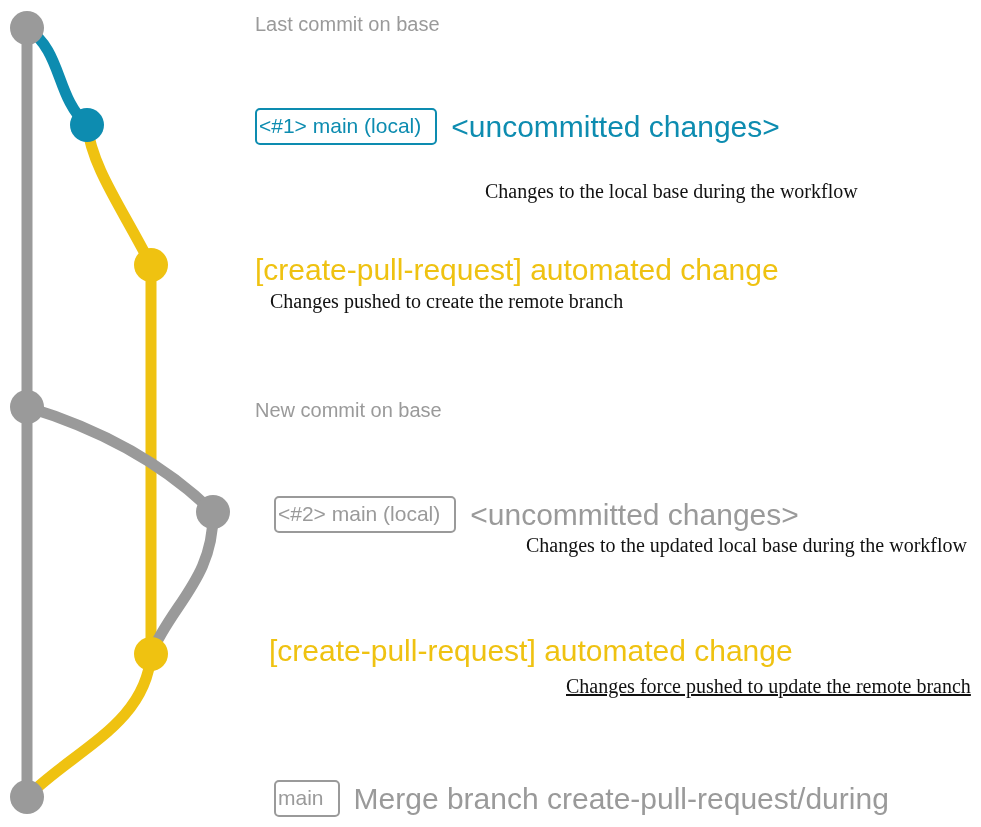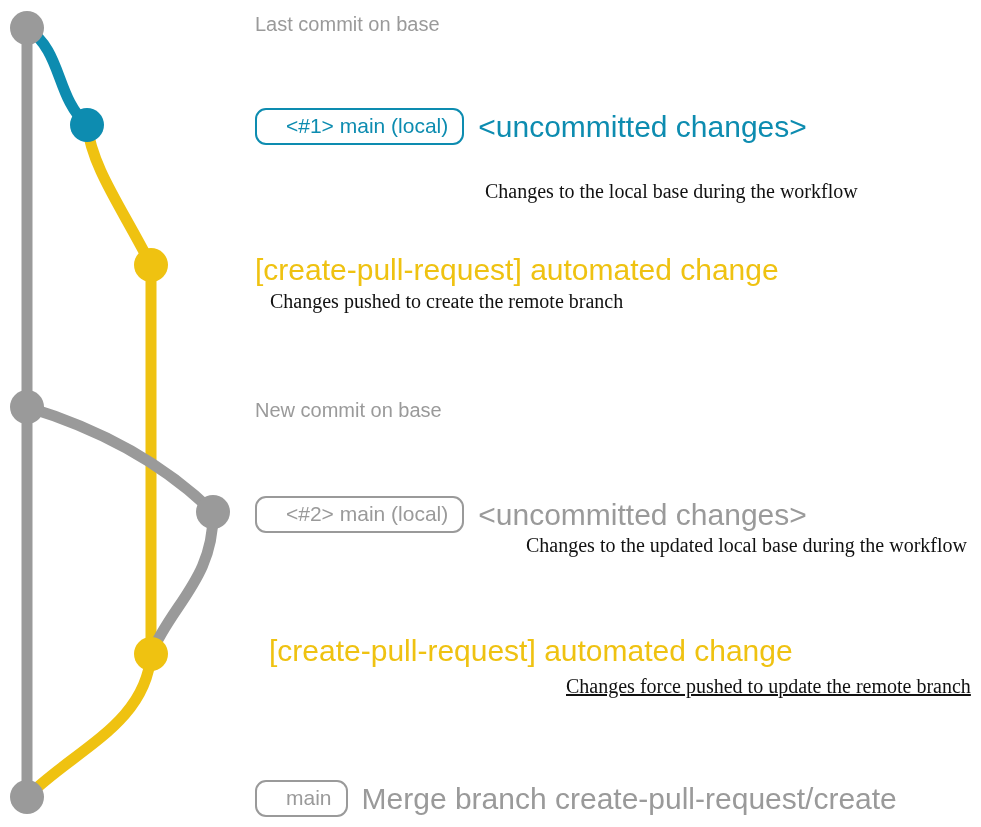--- a/index.html
+++ b/index.html
@@ -30,32 +30,32 @@
     display: flex;
     align-items: center;
     white-space: nowrap;
   }
 
   .ref-pill {
     display: inline-flex;
     align-items: center;
     justify-content: center;
     border: 2px solid #9a9a9a;
-    border-radius: 11px;
+    border-radius: 5px;
     color: #9a9a9a;
     font-size: 21px;
     font-family: "Liberation Sans", sans-serif;
-    padding: 5px 14px 7px 29px;
+    padding: 5px 14px 7px 2px;
     line-height: 1;
     background: #ffffff;
     box-sizing: border-box;
   }
   .ref-pill.blue  { border-color: #0d8cb0; color: #0d8cb0; }
   .ref-pill.yellow{ border-color: #efc211; color: #efc211; }
-  .ref-pill.gray  { border-color: #9a9a9a; color: #9a9a9a; }
+  .ref-pill.gray  { border-color: #9a9a9a; color: #9a9a9a; margin-left: 19px; }
 
   .commit-subject {
     font-size: 30px;
     font-family: "Liberation Sans", sans-serif;
     line-height: 1;
     margin-left: 14px;
   }
   .commit-subject.blue   { color: #0d8cb0; }
   .commit-subject.yellow { color: #efc211; text-align: right; }
   .commit-subject.gray   { color: #9a9a9a; }
@@ -119,15 +119,15 @@
       <span class="ref-pill gray">&lt;#2&gt; main (local)</span>
       <span class="commit-subject gray">&lt;uncommitted changes&gt;</span>
     </div>
     <div class="commit-note" style="left: 484px; top: 535px; margin-left: 42px;">Changes to the updated local base during the workflow</div>
     <div class="label-row" style="left: 255px; top: 636px;">
       <span class="commit-subject yellow">[create-pull-request] automated change</span>
     </div>
     <div class="commit-note" style="left: 566px; top: 676px; text-decoration: underline;">Changes force pushed to update the remote branch</div>
     <div class="label-row" style="left: 255px; top: 780px;">
       <span class="ref-pill gray">main</span>
-      <span class="commit-subject gray">Merge branch create-pull-request/create</span>
+      <span class="commit-subject gray">Merge branch create-pull-request/during</span>
     </div>
   </div>
 
 </body></html>

